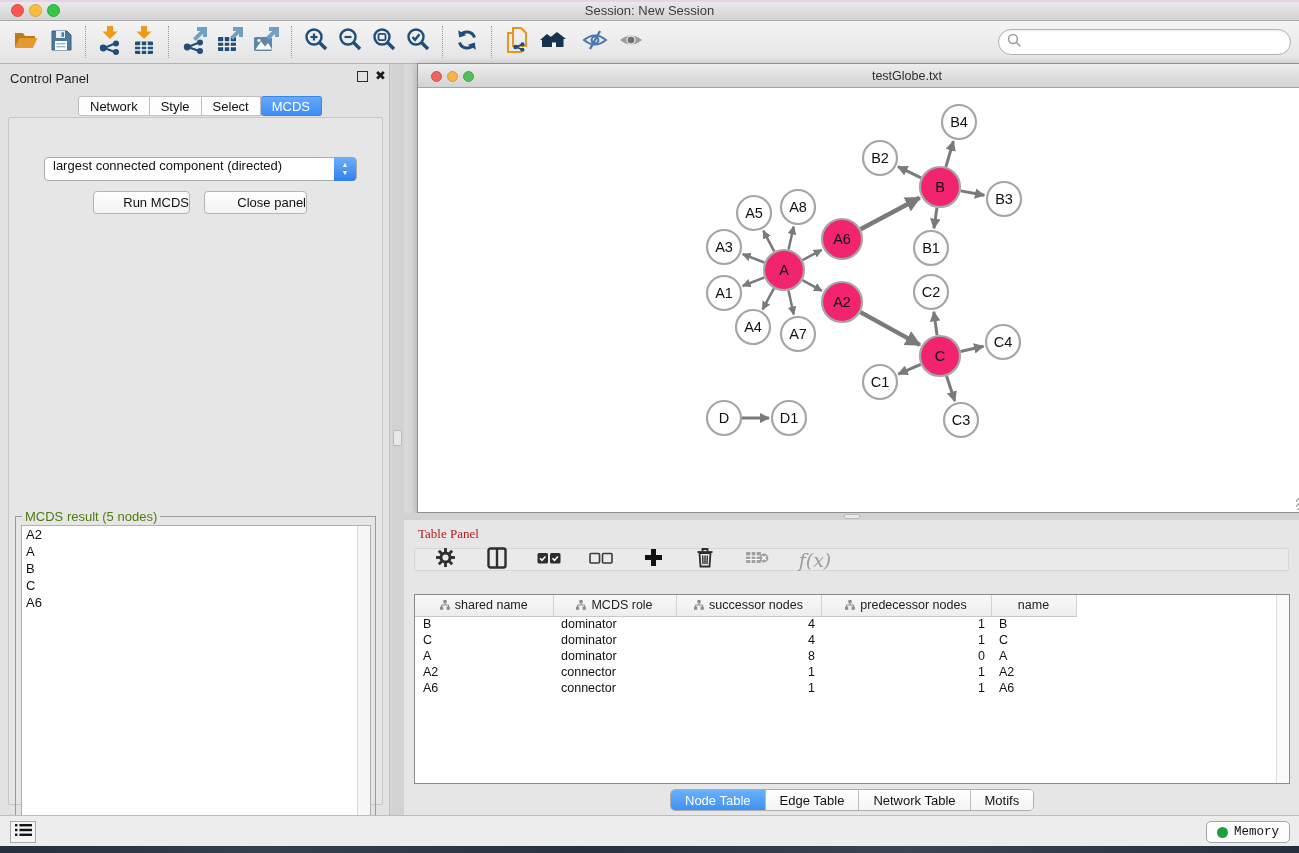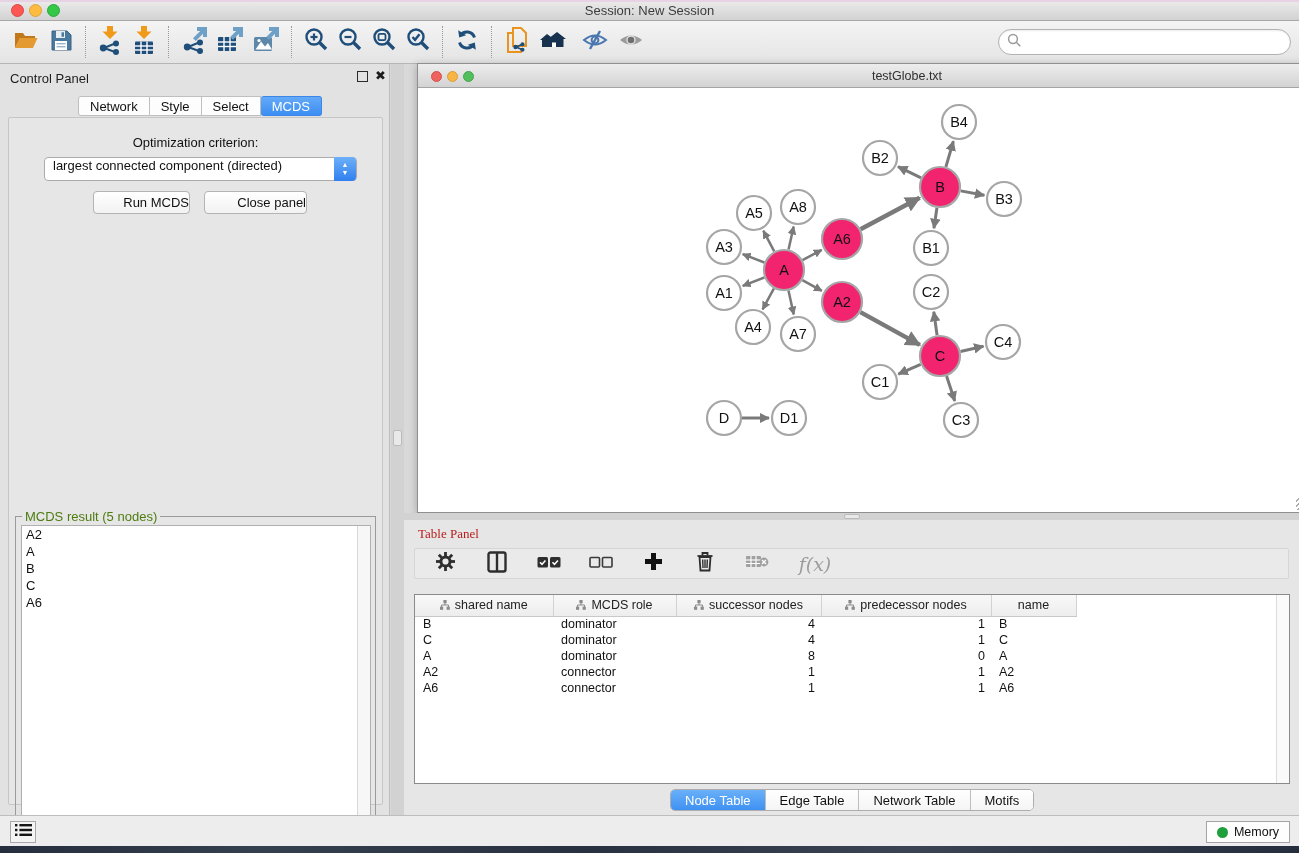--- a/index.html
+++ b/index.html
@@ -67,21 +67,21 @@
 
   
   #v-gutter { left:391px; top:64px; width:13px; height:751px; background:#d2d2d2; }
   #v-gutter-handle { position:absolute; left:2px; top:366px; width:9px; height:16px; background:#e9e9e9; border:1px solid #bbb; border-radius:2px; }
   #h-divider { left:404px; top:513px; width:895px; height:7px; background:#d2d2d2; }
   #h-divider-handle { position:absolute; left:440px; top:1px; width:16px; height:5px; background:#e9e9e9; border:1px solid #bbb; border-radius:2px; }
 
   
   #table-panel { left:404px; top:520px; width:895px; height:295px; background:#e6e6e6; }
   #tp-title { position:absolute; left:14px; top:6px; font-size:13px; color:#b91c1c;font-family:Liberation Serif, serif; }
-  #tp-toolbar { position:absolute; left:10px; top:28px; width:875px; height:31px; background:#eaeaea;
+  #tp-toolbar { position:absolute; left:10px; top:28px; width:875px; height:23px; background:#eaeaea;
     border:1px solid #d6d6d6; border-radius:2px; display:flex; align-items:center; padding-left:12px;gap:16px; }
   .tp-btn { width:36px; height:34px; display:flex; align-items:center; justify-content:center; }
   #fx-label { font-family:"DejaVu Serif","Liberation Serif",serif; font-style:italic; font-size:19px; color:#9c9c9c; }
   #tp-table-wrap { position:absolute; left:10px; top:74px; width:876px; height:190px; background:#fff; border:1px solid #8a8a8a; }
   #node-table { border-collapse:collapse; table-layout:fixed; width:862px; font-size:12.5px; color:#111; }
   #node-table th { height:21px; background:linear-gradient(#f8f8f8,#ededed); border-right:1px solid #d2d2d2;
     border-bottom:1px solid #c8c8c8; font-weight:normal; font-size:12.5px; color:#222; text-align:center; white-space:nowrap; overflow:hidden; }
   #node-table td { height:16px; padding:0 8px; white-space:nowrap; overflow:hidden; }
   #node-table td.num { text-align:right; padding-right:6px; }
   #node-table th .colicon { display:inline-block; vertical-align:-1px; margin-right:5px; }
@@ -91,22 +91,22 @@
   .tp-tab { font-size:13px; color:#111; background:linear-gradient(#ffffff,#f4f4f4); border-right:1px solid #bdbdbd;
     padding:3px 14px 0; height:22px; }
   .tp-tab:last-child { border-right:none; }
   .tp-tab.active { background:linear-gradient(#6ab0f9,#3a8ef2); color:#fff; }
 
   
   #status-bar { left:0; top:815px; width:1299px; height:31px; background:#ededed; border-top:1px solid #bdbdbd; }
   #list-btn { position:absolute; left:10px; top:5px; width:26px; height:22px; background:#f4f4f4;
     border:1px solid #a9a9a9; display:flex; align-items:center; justify-content:center; }
   #memory-btn { position:absolute; right:9px; top:5px; width:84px; height:22px; background:#fdfdfd;
-    border:1px solid #a4a4a4; border-radius:0; display:flex; align-items:center; justify-content:center; gap:6px;
-    font-size:12.5px; color:#111; }
+    border:1px solid #a4a4a4; border-radius:5px; display:flex; align-items:center; justify-content:center; gap:6px;
+    font-size:12.5px; color:#111;font-family:Liberation Mono, monospace; }
   #memory-dot { width:11px; height:11px; border-radius:50%; background:#1f9e3c; }
   #desktop-strip { left:0; top:846px; width:1299px; height:7px;
     background:linear-gradient(90deg,#242e3d,#35404f 20%,#27313f 45%,#3a4452 70%,#242e3d); }
 </style>
 </head>
 <body>
 
 <div id="app">
 
   <div id="titlebar" class="abs">
@@ -282,21 +282,20 @@
       <span class="panel-float" style="left:357px;"></span>
       <span class="panel-close" style="left:375px;">✖</span>
     </div>
     <div id="cp-tabs">
       <span class="cp-tab">Network</span>
       <span class="cp-tab">Style</span>
       <span class="cp-tab">Select</span>
       <span class="cp-tab active">MCDS</span>
     </div>
     <div id="cp-subpanel">
-      <div id="opt-label">Optimization criterion:</div>
       <div id="criterion-select">
         <span>largest connected component (directed)</span>
         <span id="criterion-stepper">
             <span>▲</span>
             <span>▼</span>
           </span>
       </div>
       <div class="cp-btn" id="run-btn">Run MCDS</div>
       <div class="cp-btn" id="closep-btn">Close panel</div>
       <div id="result-box">

